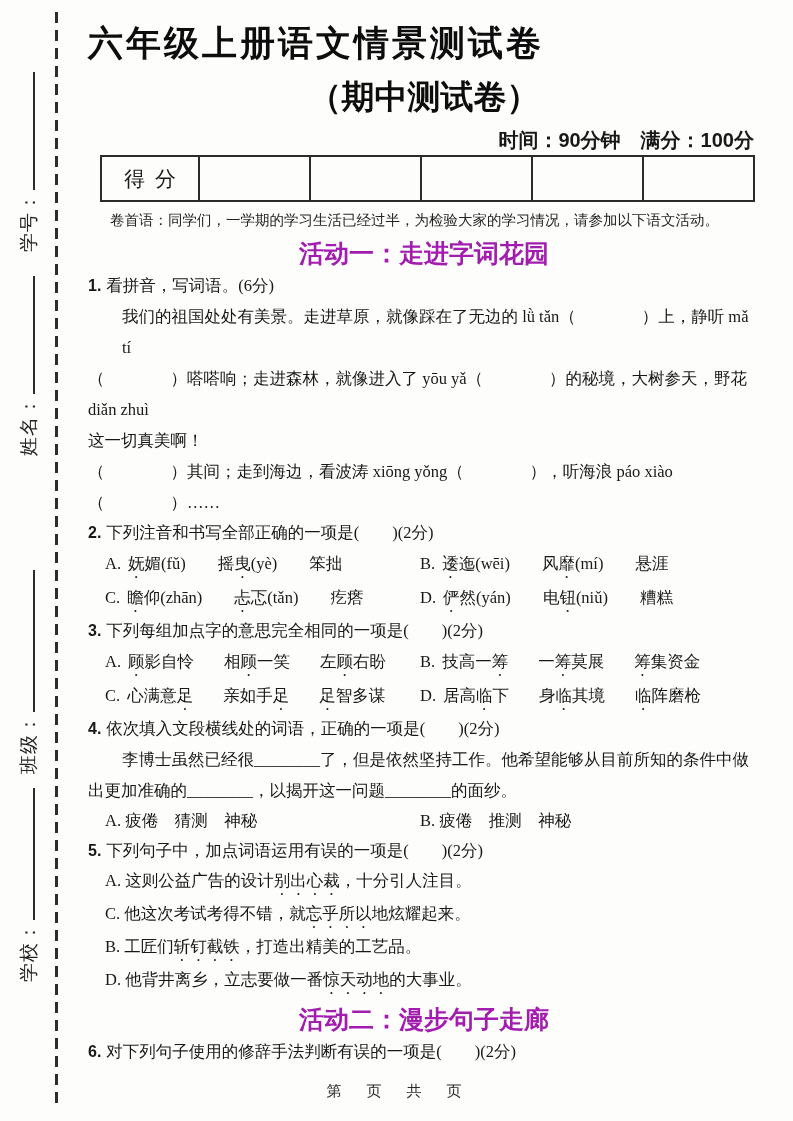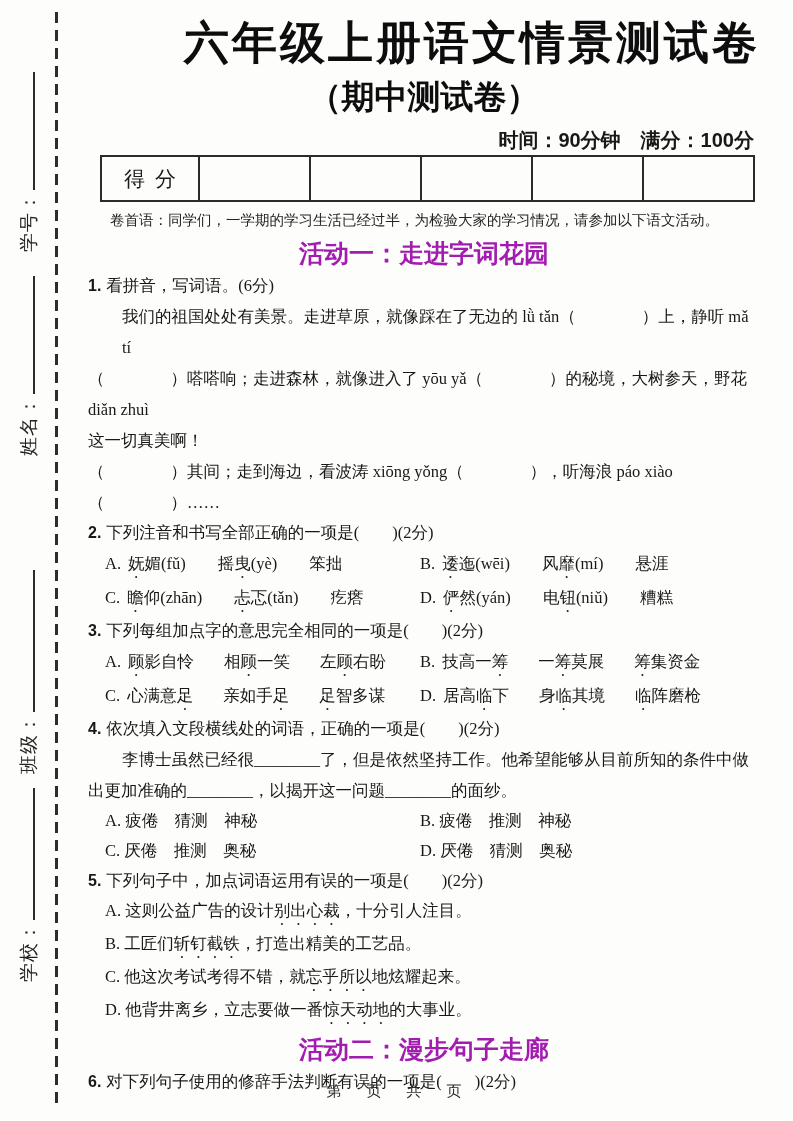--- a/index.html
+++ b/index.html
@@ -21,22 +21,22 @@
   }
   .mfield .mblank { display:inline-block; height:15px; border-bottom:2px solid #2c2c2c; margin-left:2px; }
   .f1 { top:252px; } .f1 .mblank { width:118px; }
   .f2 { top:456px; } .f2 .mblank { width:118px; }
   .f3 { top:774px; } .f3 .mblank { width:142px; }
   .f4 { top:982px; } .f4 .mblank { width:132px; }
 
   .content { position:absolute; left:88px; top:0; width:672px; padding-top:16px; }
 
   .title {
-    text-align:right; font-family:"Liberation Sans","DejaVu Sans",sans-serif;
-    font-weight:900; font-size:45px; line-height:54px; letter-spacing:3px; color:#0d0d0d;
+    text-align:left; font-family:"Liberation Sans","DejaVu Sans",sans-serif;
+    font-weight:900; font-size:35px; line-height:54px; letter-spacing:3px; color:#0d0d0d;
   }
   .subtitle {
     text-align:center; font-family:Liberation Sans, sans-serif;
     font-weight:900; font-size:33px; line-height:42px; margin-top:6px; color:#0d0d0d;
   }
   .meta {
     text-align:right; font-family:"Liberation Sans","DejaVu Sans",sans-serif;
     font-weight:bold; font-size:20px; line-height:24px; margin:10px 6px 3px 0;
   }
   table.score { border-collapse:collapse; width:655px; margin-left:12px; }
@@ -213,31 +213,27 @@
       <span class="qnum">4.</span><span>依次填入文段横线处的词语，正确的一项是(　　)(2分)</span>
     </div>
     <div>
       <div class="pline indent">李博士虽然已经很________了，但是依然坚持工作。他希望能够从目前所知的条件中做</div>
       <div class="pline">出更加准确的________，以揭开这一问题________的面纱。</div>
     </div>
     <div class="optrow tight">
       <div class="opt">A. 疲倦　猜测　神秘</div>
       <div class="opt">B. 疲倦　推测　神秘</div>
     </div>
-    <div class="optrow tight">
-      <div class="opt">C. 厌倦　推测　奥秘</div>
-      <div class="opt">D. 厌倦　猜测　奥秘</div>
-    </div>
 
     <div class="qstem">
       <span class="qnum">5.</span><span>下列句子中，加点词语运用有误的一项是(　　)(2分)</span>
     </div>
     <div class="sent"><span>A. 这则公益广告的设计</span><span class="dots">别出心裁</span><span>，十分引人注目。</span></div>
+    <div class="sent"><span>C. 他这次考试考得不错，就</span><span class="dots">忘乎所以</span><span>地炫耀起来。</span></div>
     <div class="sent"><span>B. 工匠们</span><span class="dots">斩钉截铁</span><span>，打造出精美的工艺品。</span></div>
-    <div class="sent"><span>C. 他这次考试考得不错，就</span><span class="dots">忘乎所以</span><span>地炫耀起来。</span></div>
     <div class="sent"><span>D. 他背井离乡，立志要做一番</span><span class="dots">惊天动地</span><span>的大事业。</span></div>
 
     <div class="sechead sec2">活动二：漫步句子走廊</div>
 
     <div class="qstem">
       <span class="qnum">6.</span><span>对下列句子使用的修辞手法判断有误的一项是(　　)(2分)</span>
     </div>
 
   </div>
 

